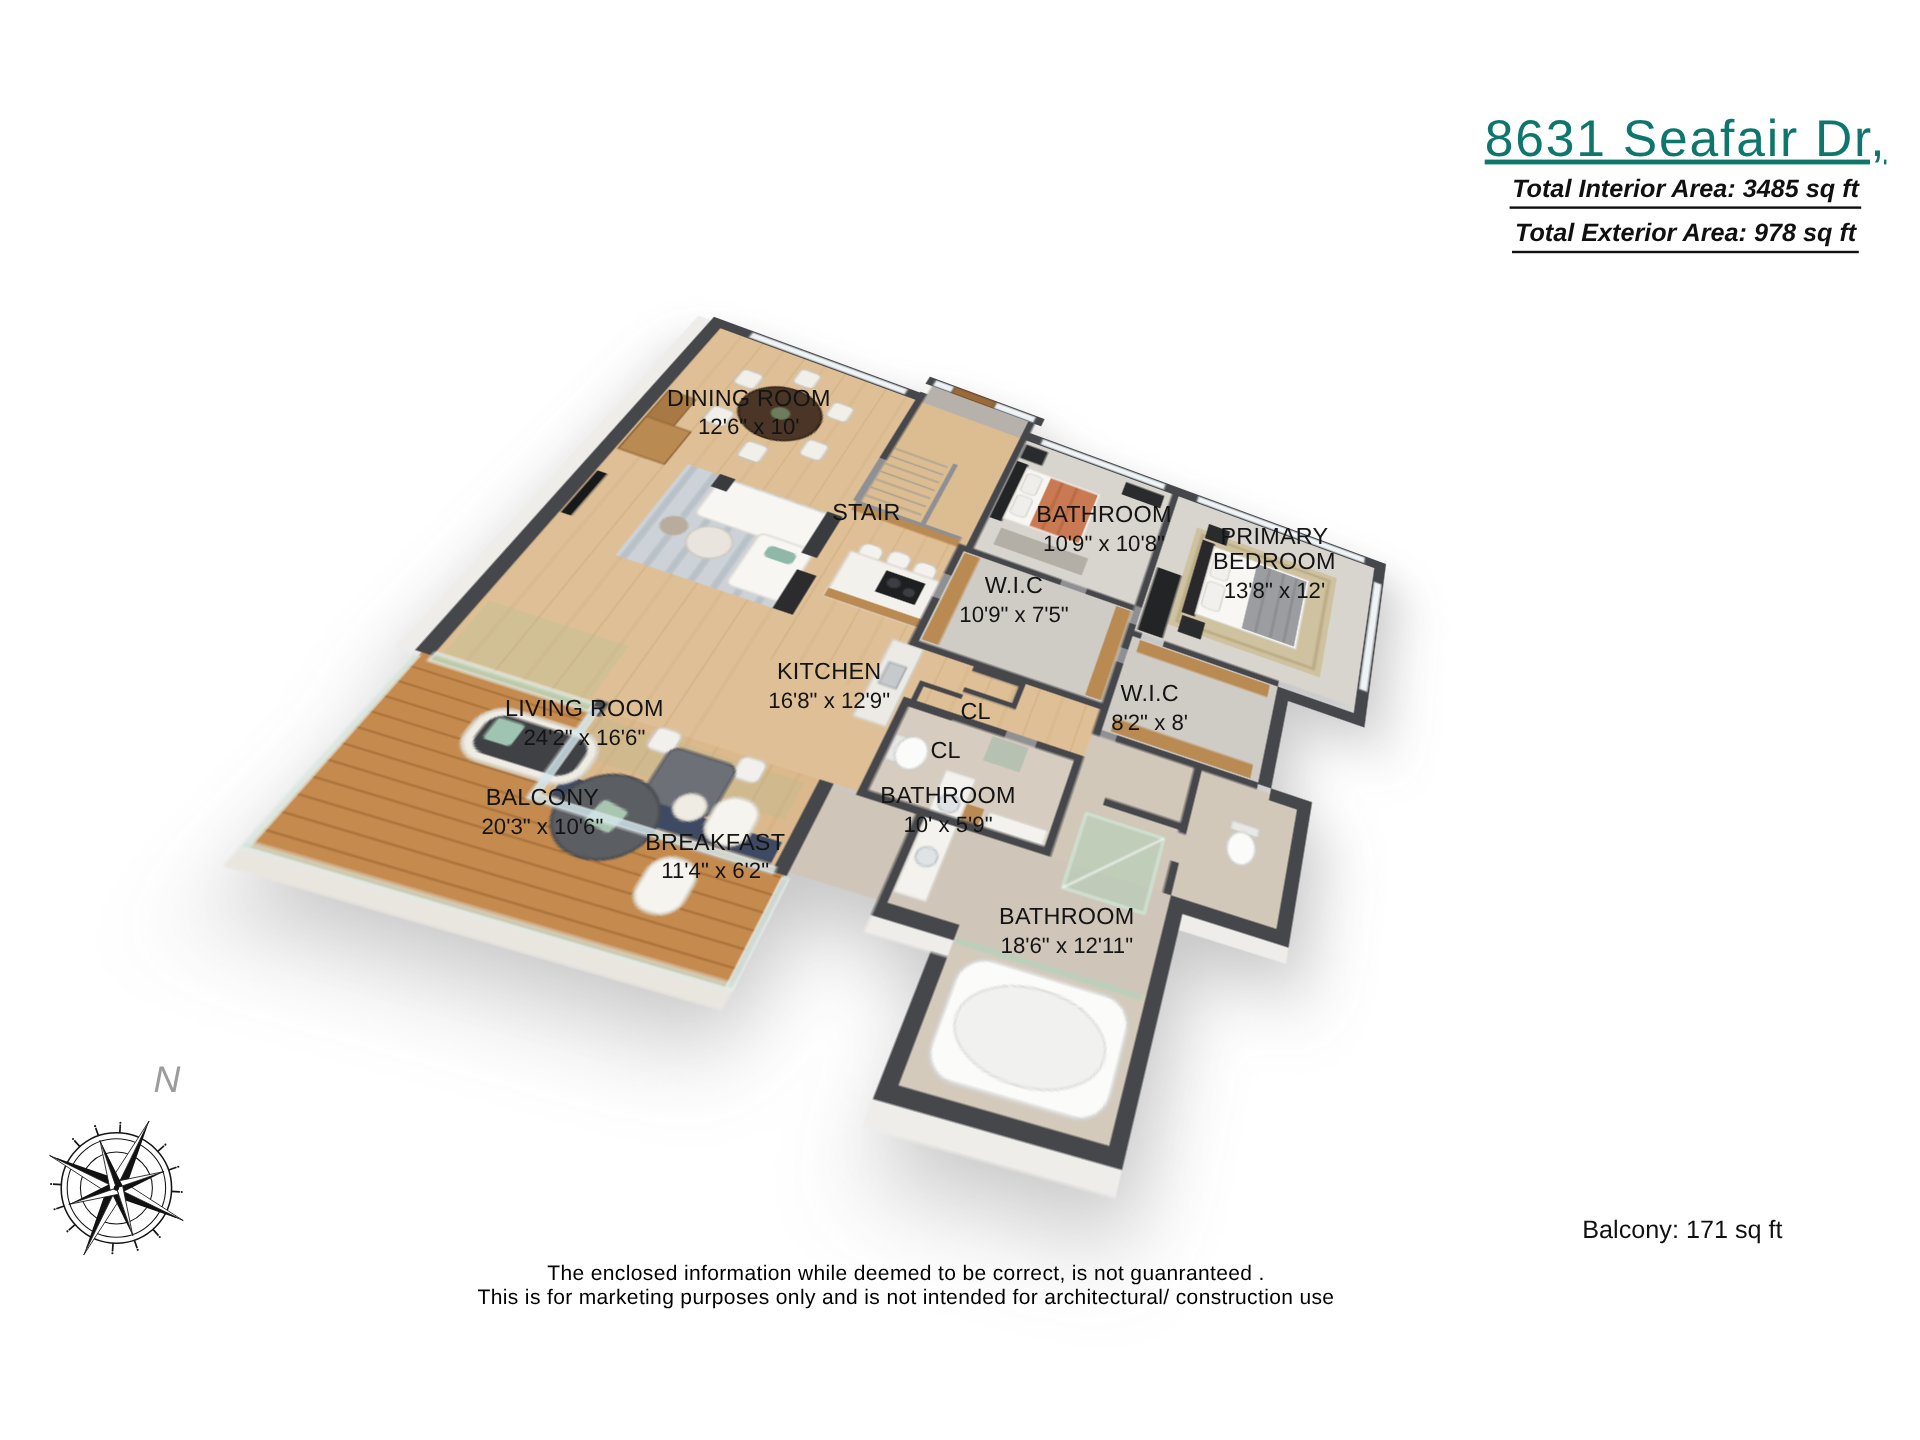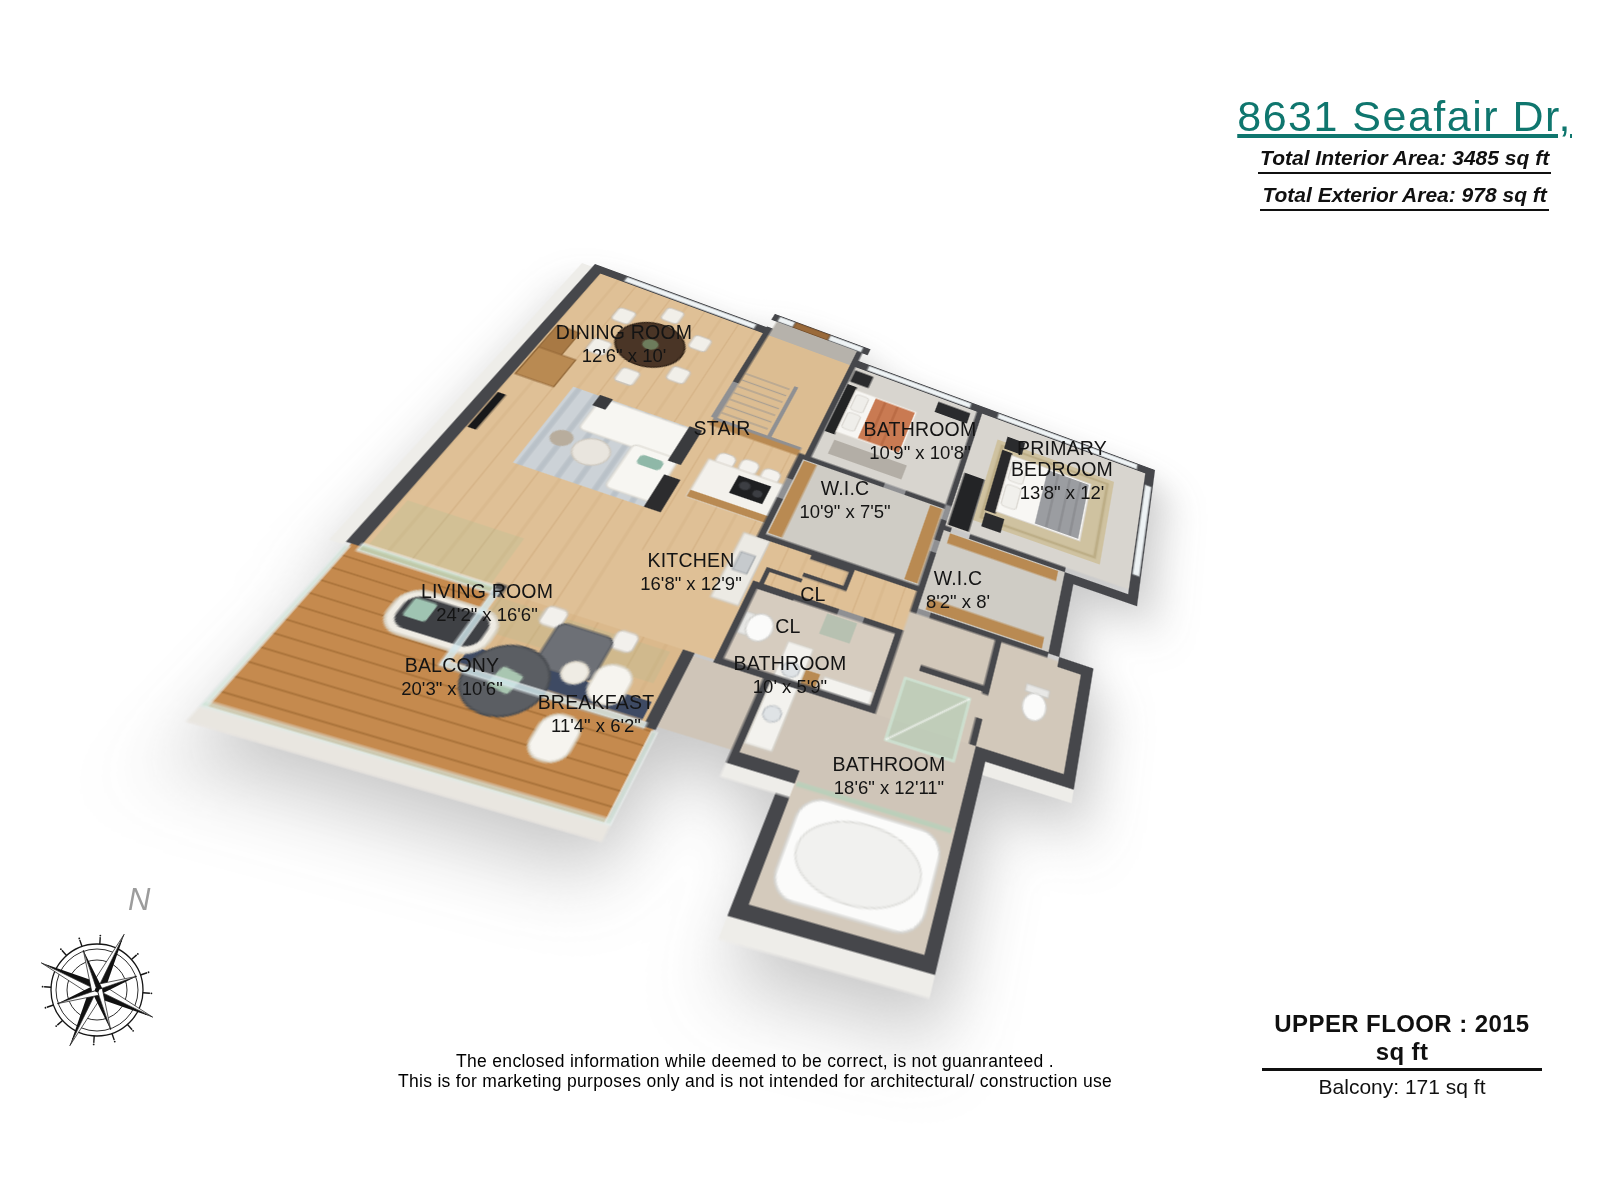--- a/index.html
+++ b/index.html
@@ -362,21 +362,20 @@
       </div>
     </div>
 
   <div id="header-block">
     <div class="addr">8631 Seafair Dr,</div>
     <div><span class="area-line">Total Interior Area: 3485 sq ft</span></div>
     <div><span class="area-line">Total Exterior Area: 978 sq ft</span></div>
   </div>
 
   <div id="floor-block">
-    <div><span class="floor-line">UPPER FLOOR : 2015 sq ft</span></div>
     <div class="balcony-line">Balcony: 171 sq ft</div>
   </div>
 
   <div id="disclaimer">
     <div>The enclosed information while deemed to be correct, is not guanranteed .</div>
     <div>This is for marketing purposes only and is not intended for architectural/ construction use</div>
   </div>
 
   <div id="compass-box">
     <svg id="compass-svg" width="200" height="220" viewBox="0 0 200 220">

